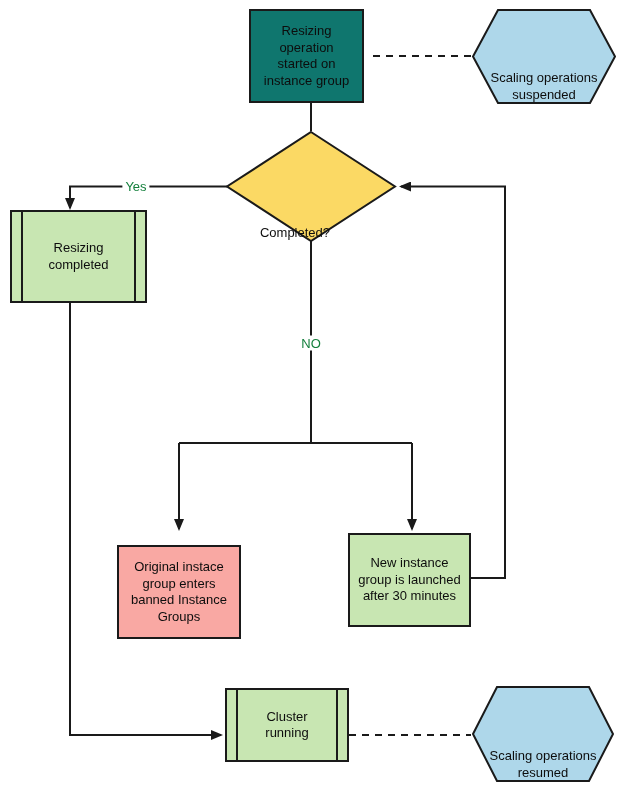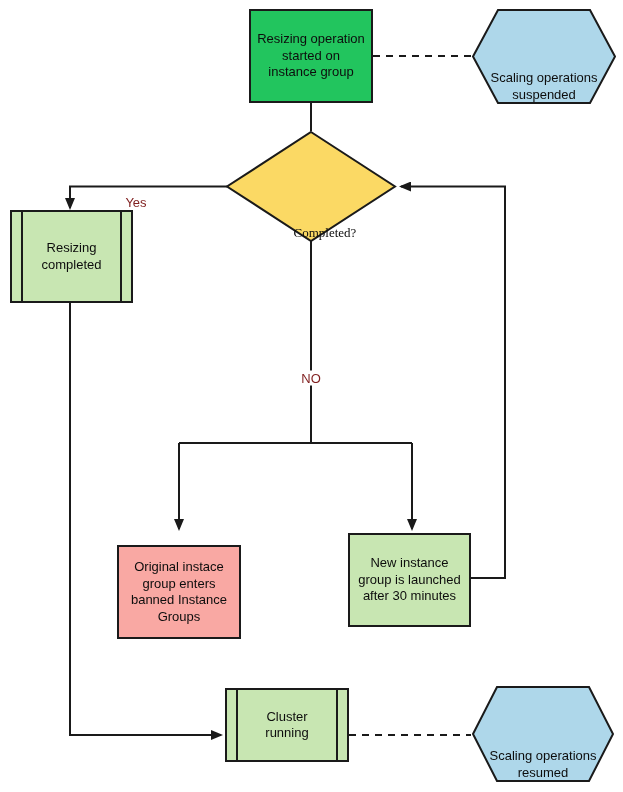--- a/index.html
+++ b/index.html
@@ -57,22 +57,21 @@
     background: #1a1a1a;
   }
   .pp-bar.left  { left: 9px; }
   .pp-bar.right { right: 9px; }
   .edge-label {
     position: absolute;
     transform: translate(-50%, -50%);
     background: #ffffff;
     padding: 0 3px;
     font-size: 13px;
-    color: #7f1d1d;
-    margin-top: 16px;
+    color: #15803d;
   }
 </style>
 </head>
 <body>
 
 <div class="canvas">
 
   <svg class="connector-layer" width="623" height="792" viewBox="0 0 623 792">
     <defs>
       <marker id="arrow" markerUnits="userSpaceOnUse" markerWidth="12" markerHeight="10" refX="10" refY="5" orient="auto">
@@ -100,36 +99,36 @@
 
     <path d="M349,735 H471" stroke="#1a1a1a" stroke-width="2" fill="none" stroke-dasharray="7,6"></path>
 
     <polygon points="311,132 395,186.5 311,241 227,186.5" stroke="#1a1a1a" stroke-width="2" fill="#fbd964"></polygon>
 
     <polygon points="473,56.5 498,10 590,10 615,56.5 590,103 498,103" stroke="#1a1a1a" stroke-width="2" fill="#aed7ea"></polygon>
 
     <polygon points="473,734 497,687 589,687 613,734 589,781 497,781" stroke="#1a1a1a" stroke-width="2" fill="#aed7ea"></polygon>
   </svg>
 
-  <div class="node" style="left: 249px; top: 9px; width: 124px; height: 94px; background-color: #22c55e;">
+  <div class="node" style="left: 249px; top: 9px; width: 115px; height: 94px; background-color: #0f766e;">
     <span class="label">Resizing operation
 started on
 instance group</span>
   </div>
 
   <div class="shape-text" style="left:478px; top:10px; width:132px; height:93px;">
     <span class="label">Scaling operations
 suspended</span>
   </div>
 
-  <div class="shape-text" style="left:241px; top:132px; width:168px; height:109px;font-family:Liberation Serif, serif;">
+  <div class="shape-text" style="left:211px; top:132px; width:168px; height:109px;">
     <span class="label">Completed?</span>
   </div>
 
-  <div class="node" style="left: 10px; top: 210px; width: 123px; height: 93px; background-color: rgb(200, 230, 178);">
+  <div class="node" style="left: 10px; top: 210px; width: 137px; height: 93px; background-color: rgb(200, 230, 178);">
     <span class="pp-bar left"></span>
     <span class="pp-bar right"></span>
     <span class="label">Resizing
 completed</span>
   </div>
 
   <div class="node" style="left: 117px; top: 533px; width: 124px; height: 94px; background-color: rgb(249, 168, 163); margin-top: 12px;">
     <span class="label">Original instace
 group enters
 banned Instance
@@ -149,15 +148,15 @@
 running</span>
   </div>
 
   <div class="shape-text" style="left:478px; top:688px; width:130px; height:93px;">
     <span class="label">Scaling operations
 resumed</span>
   </div>
 
   <div class="edge-label" style="left:136px; top:186px;">Yes</div>
 
-  <div class="edge-label" style="left:311px; top:362px;">NO</div>
+  <div class="edge-label" style="left:311px; top:343px;">NO</div>
 
 </div>
 
 </body></html>

